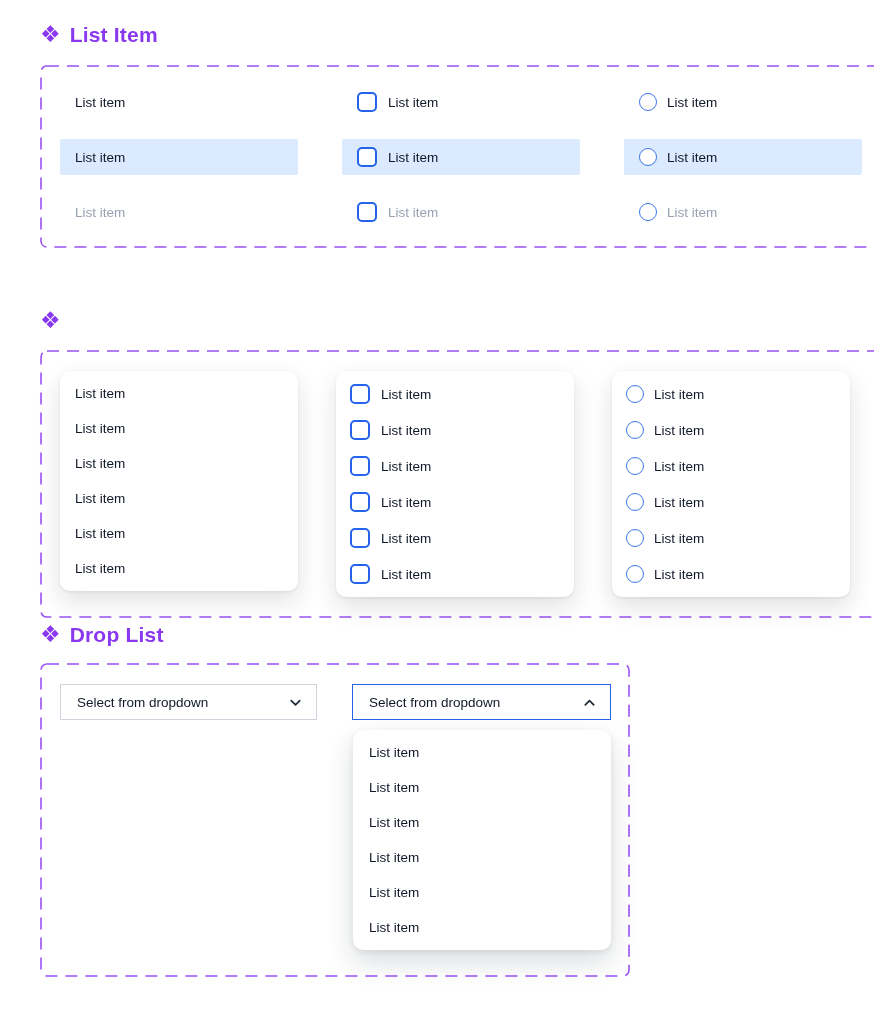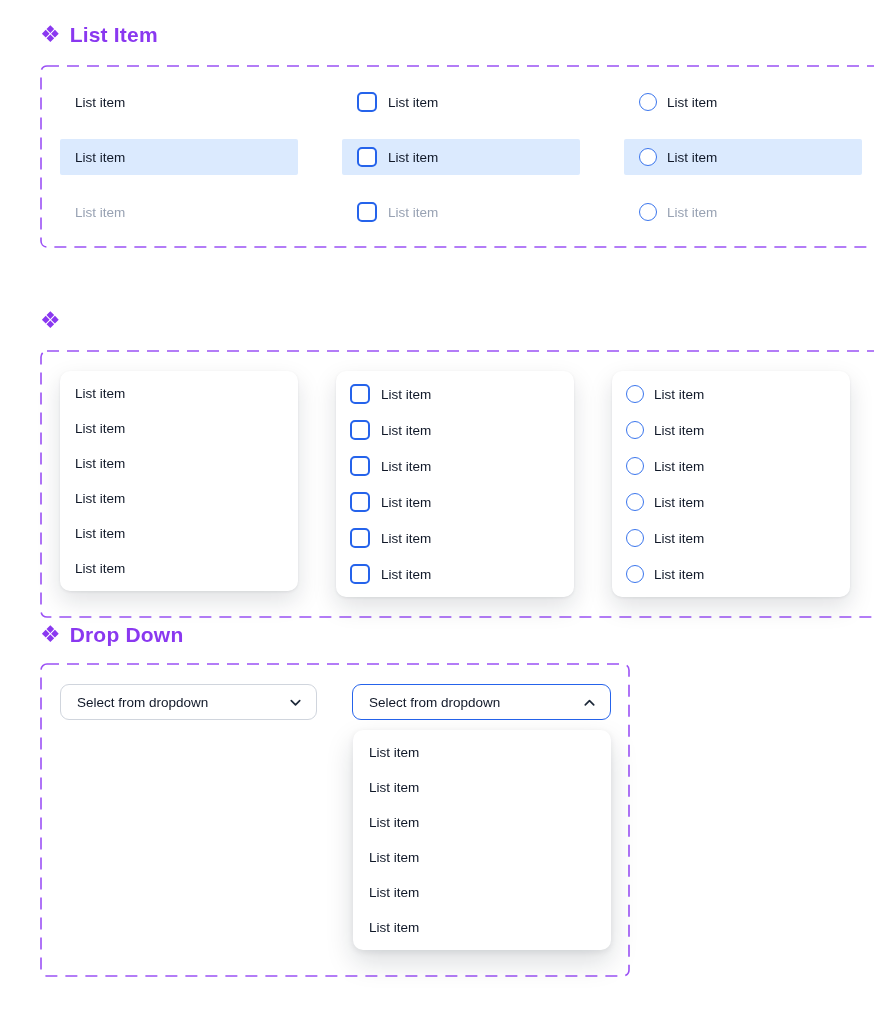--- a/index.html
+++ b/index.html
@@ -26,21 +26,21 @@
   .lrow.disabled .label{color:#98A2B3;}
   .checkbox{width:16px;height:16px;border:2px solid #2563EB;border-radius:5px;background:#fff;flex:none;margin-right:11px;}
   .radio{width:16px;height:16px;border:1.7px solid #3B76ED;border-radius:50%;background:#fff;flex:none;margin-right:10px;}
   
   .card{position:absolute;top:21px;width:238px;background:#fff;border-radius:10px;padding:5px 0;box-sizing:border-box;
         box-shadow:0 1px 3px rgba(16,24,40,.08),0 10px 24px rgba(16,24,40,.13);}
   .card-1{left:20px;} .card-2{left:296px;} .card-3{left:572px;}
   .crow{height:35px;display:flex;align-items:center;padding:0 15px;}
   .card-2 .crow,.card-3 .crow{height:36px;padding:0 14px;}
   
-  .select{position:absolute;top:21px;height:36px;background:#fff;border-radius:9px;display:flex;align-items:center;
+  .select{position:absolute;top:21px;height:36px;background:#fff;border-radius:0;display:flex;align-items:center;
           justify-content:space-between;padding:0 13px 0 16px;box-sizing:border-box;cursor:pointer;}
   .select-closed{left:20px;width:257px;border:1px solid #D0D5DD;}
   .select-open{left:312px;width:259px;border:1.6px solid #2563EB;}
   .select .value{font-size:13.5px;color:#101828;}
   .chev{flex:none;display:block;}
   .menu{position:absolute;left:313px;top:67px;width:258px;background:#fff;border-radius:10px;padding:5px 0;
         box-shadow:0 2px 6px rgba(16,24,40,.08),0 12px 28px rgba(16,24,40,.15);}
   .mrow{height:35px;display:flex;align-items:center;padding:0 16px;cursor:pointer;}
 </style>
 </head>
@@ -181,21 +181,21 @@
         </div>
       <div class="crow">
           <span class="radio"></span>
           <span class="label">List item</span>
         </div>
     </div>
   </div>
 
   <div class="sec-header" style="left:40px;top:623px;">
     <span class="diamond">❖</span>
-    <h2>Drop Down</h2>
+    <h2>Drop List</h2>
   </div>
 
   <div class="frame frame-3">
     <svg class="dash" width="590" height="314">
       <rect x="1" y="1" width="588" height="312" rx="6" fill="none" stroke="#9B51F5" stroke-width="1.6" stroke-dasharray="12 8"></rect>
     </svg>
 
     <div class="select select-closed">
       <span class="value">Select from dropdown</span>
       <svg class="chev" width="15" height="15" viewBox="0 0 16 16">

